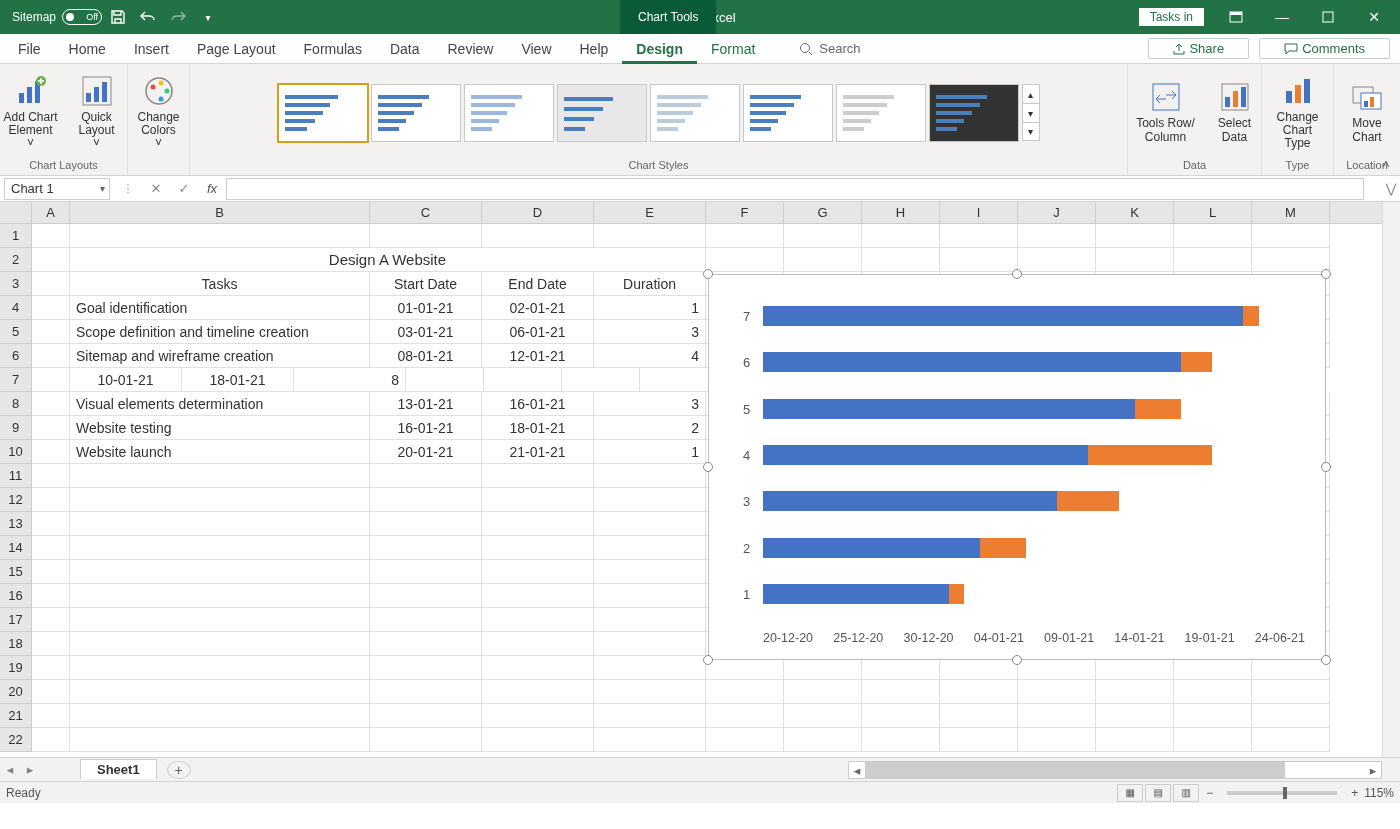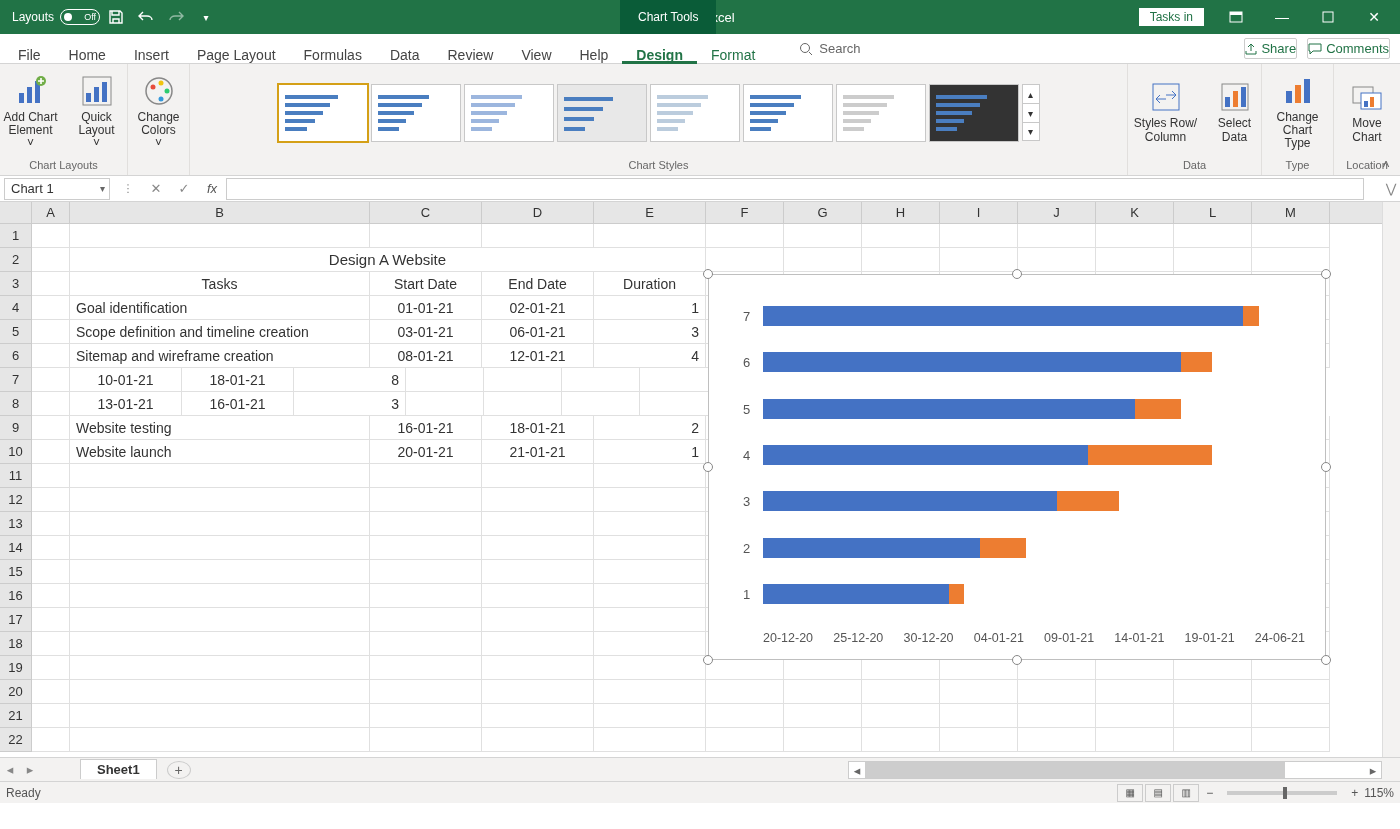--- a/index.html
+++ b/index.html
@@ -13,26 +13,26 @@
 .titlebar .autosave-toggle::before { content: ""; width: 8px; height: 8px; border-radius: 50%; background: #fff; position: absolute; left: 3px; }
 .titlebar .qat-btn { width: 28px; height: 28px; display: flex; align-items: center; justify-content: center; color: #fff; }
 .titlebar .center { flex: 1; text-align: center; font-size: 13px; }
 .titlebar .toolstab { position: absolute; left: 620px; top: 0; height: 34px; background: #0a5c38; color: #fff; font-size: 12px; display: flex; align-items: center; padding: 0 18px; }
 .titlebar .right { display: flex; align-items: center; gap: 2px; padding-right: 4px; }
 .titlebar .signin { background: #fff; color: #217346; font-size: 12px; padding: 1px 10px; border: 1px solid #fff; margin-right: 8px; }
 .titlebar .win-btn { width: 44px; height: 34px; display: flex; align-items: center; justify-content: center; color: #fff; font-size: 14px; }
 
 
 .ribbon-tabs { height: 30px; background: #fff; border-bottom: 1px solid #d4d4d4; display: flex; align-items: center; padding: 0 4px; gap: 0; position: relative; }
-.ribbon-tabs .tab { padding: 6px 14px; height: 30px; line-height: 30px; font-size: 14px; color: #444; }
+.ribbon-tabs .tab { padding: 0 14px; height: 30px; line-height: 30px; font-size: 14px; color: #444; }
 .ribbon-tabs .tab.active { color: #217346; border-bottom: 3px solid #217346; font-weight: 600; }
 .ribbon-tabs .tab.green { color: #217346; }
 .ribbon-tabs .search-wrap { display: flex; align-items: center; color: #666; gap: 6px; margin-left: 30px; }
 .ribbon-tabs .right-btns { position: absolute; right: 10px; display: flex; gap: 10px; }
-.ribbon-tabs .pill { border: 1px solid #ccc; border-radius: 2px; padding: 2px 0; font-size: 13px; color: #217346; display: flex; align-items: center; gap: 4px; }
+.ribbon-tabs .pill { border: 1px solid #ccc; border-radius: 2px; padding: 2px 24px; font-size: 13px; color: #217346; display: flex; align-items: center; gap: 4px; }
 
 
 .ribbon { height: 112px; background: #f3f2f1; border-bottom: 1px solid #d4d4d4; display: flex; position: relative; }
 .rg { border-right: 1px solid #e1dfdd; display: flex; flex-direction: column; align-items: center; justify-content: space-between; padding: 4px 6px 2px; }
 .rg-label { font-size: 11px; color: #666; padding: 2px 0; }
 .rg-body { flex: 1; display: flex; align-items: center; gap: 8px; }
 .big-btn { display: flex; flex-direction: column; align-items: center; justify-content: center; width: 58px; height: 80px; font-size: 12px; text-align: center; line-height: 1.1; }
 .big-btn .ico { width: 32px; height: 32px; margin-bottom: 4px; }
 .style-thumb { width: 90px; height: 58px; background: #fff; border: 1px solid #c8c8c8; position: relative; }
 .style-thumb.sel { outline: 2px solid #d4a017; outline-offset: -1px; }
@@ -97,21 +97,21 @@
 
 
 .mini { position: absolute; left: 6px; right: 6px; top: 6px; bottom: 6px; }
 .mini div { position: absolute; height: 4px; background: #4a7ec0; }
 </style>
 </head>
 <body>
 
 <div class="titlebar">
   <div class="left">
-    <span class="autosave-lbl">Layouts</span>
+    <span class="autosave-lbl">Sitemap</span>
     <span class="autosave-toggle">
         <span>Off</span>
       </span>
     <span class="qat-btn">
         <svg width="16" height="16" viewBox="0 0 16 16">
           <path fill="none" stroke="#fff" stroke-width="1.4" d="M2 2h10l2 2v10H2z M4 2v4h7V2 M5 14v-4h6v4"></path>
         </svg>
       </span>
     <span class="qat-btn">
         <svg width="18" height="16" viewBox="0 0 18 16">
@@ -302,21 +302,21 @@
     <div class="rg-label">Chart Styles</div>
   </div>
   <div class="rg" style="width:134px;">
     <div class="rg-body">
       <div class="big-btn" style="width:72px;">
         <svg class="ico" viewBox="0 0 32 32">
             <rect x="3" y="3" width="26" height="26" fill="none" stroke="#4472c4"></rect>
             <path d="M10 22l-4-4 4-4M22 10l4 4-4 4" fill="none" stroke="#4472c4"></path>
             <path d="M6 18h10M26 14H16" stroke="#4472c4"></path>
           </svg>
-        <span>Styles Row/ Column</span>
+        <span>Tools Row/ Column</span>
       </div>
       <div class="big-btn" style="width:50px;">
         <svg class="ico" viewBox="0 0 32 32">
             <rect x="3" y="3" width="26" height="26" fill="none" stroke="#888"></rect>
             <rect x="6" y="16" width="5" height="10" fill="#4472c4"></rect>
             <rect x="14" y="10" width="5" height="16" fill="#ed7d31"></rect>
             <rect x="22" y="6" width="5" height="20" fill="#4472c4"></rect>
           </svg>
         <span>Select Data</span>
       </div>
@@ -503,20 +503,21 @@
         <div class="cell" style="width: 78px;"></div>
         <div class="cell" style="width: 78px;"></div>
         <div class="cell" style="width: 78px;"></div>
         <div class="cell" style="width: 78px;"></div>
         <div class="cell" style="width: 78px;"></div>
         <div class="cell" style="width: 78px;"></div>
         <div class="cell" style="width: 78px;"></div>
       </div>
       <div class="cell-row">
         <div class="cell" style="width: 38px;"></div>
+        <div class="cell" style="width: 300px;">Visual elements determination</div>
         <div class="cell c-center" style="width: 112px;">13-01-21</div>
         <div class="cell c-center" style="width: 112px;">16-01-21</div>
         <div class="cell c-right" style="width: 112px;">3</div>
         <div class="cell" style="width: 78px;"></div>
         <div class="cell" style="width: 78px;"></div>
         <div class="cell" style="width: 78px;"></div>
         <div class="cell" style="width: 78px;"></div>
         <div class="cell" style="width: 78px;"></div>
         <div class="cell" style="width: 78px;"></div>
         <div class="cell" style="width: 78px;"></div>

